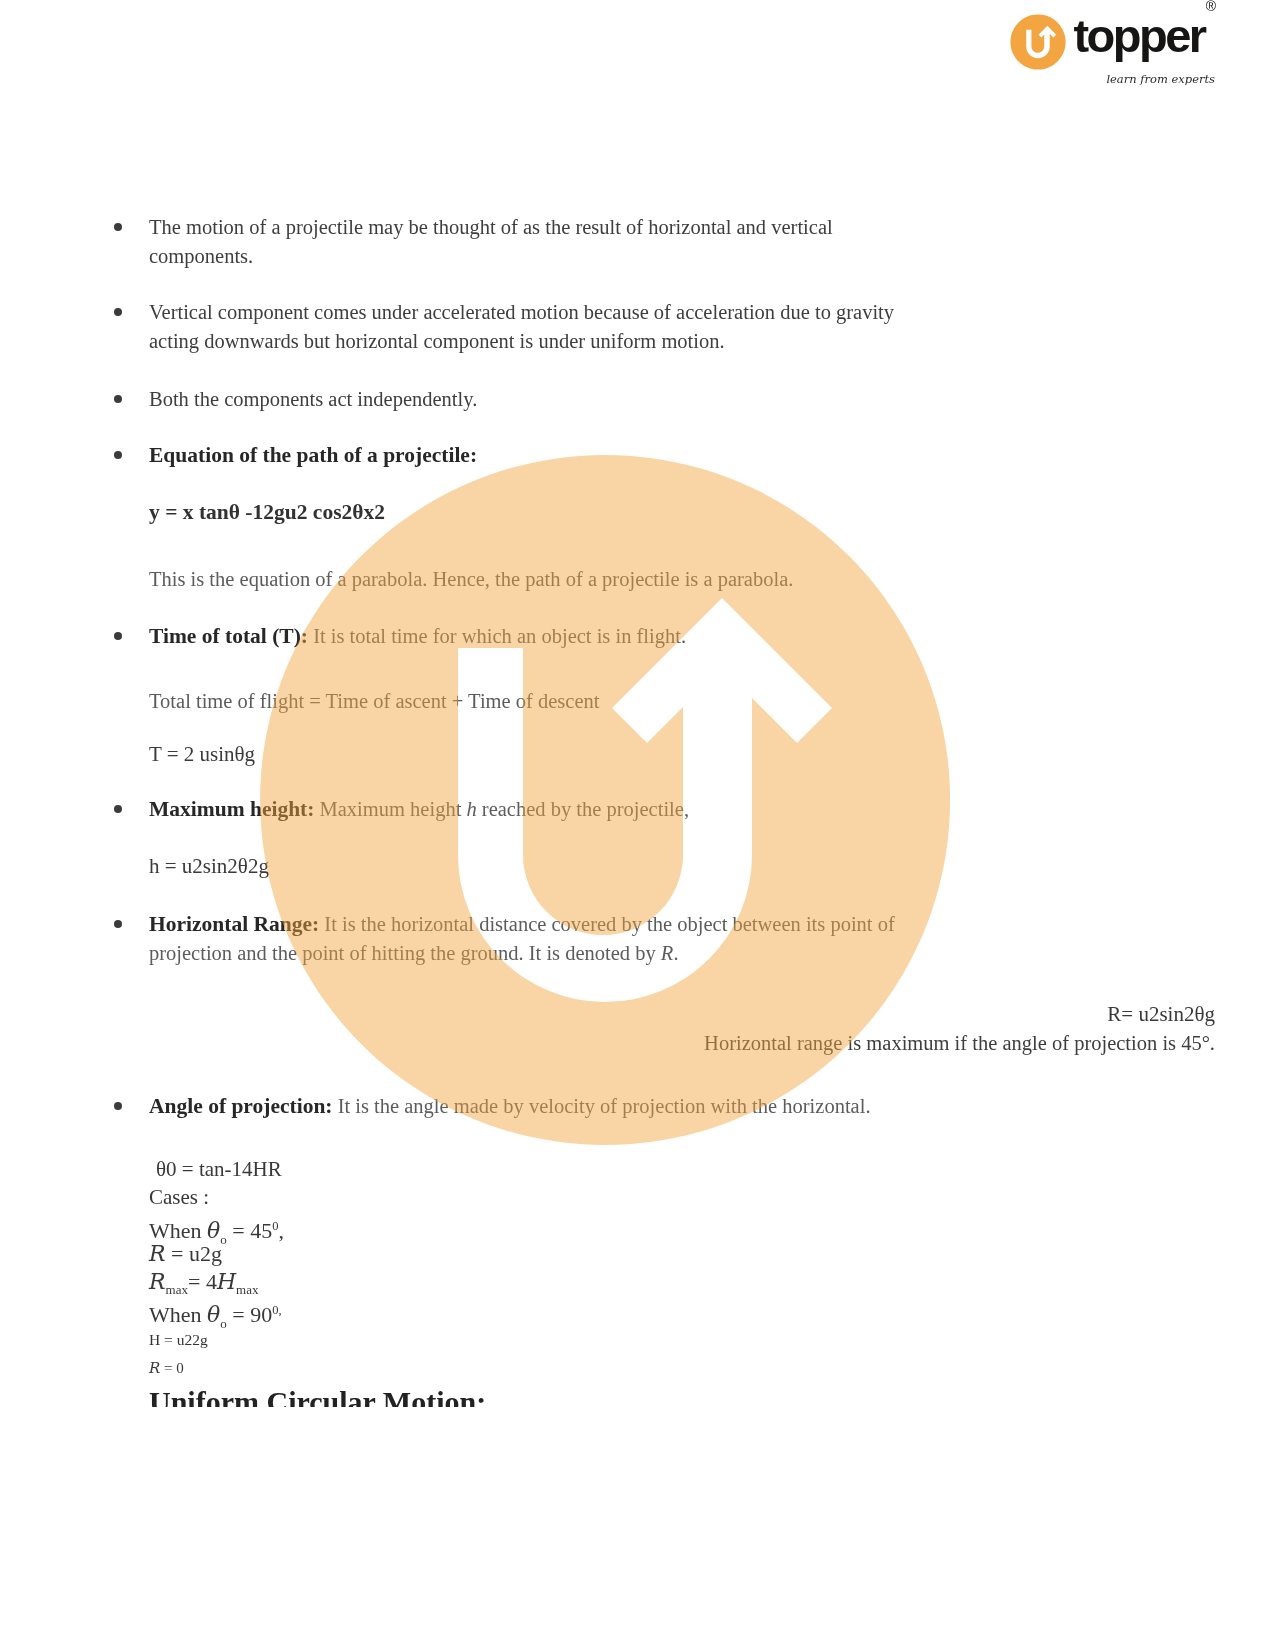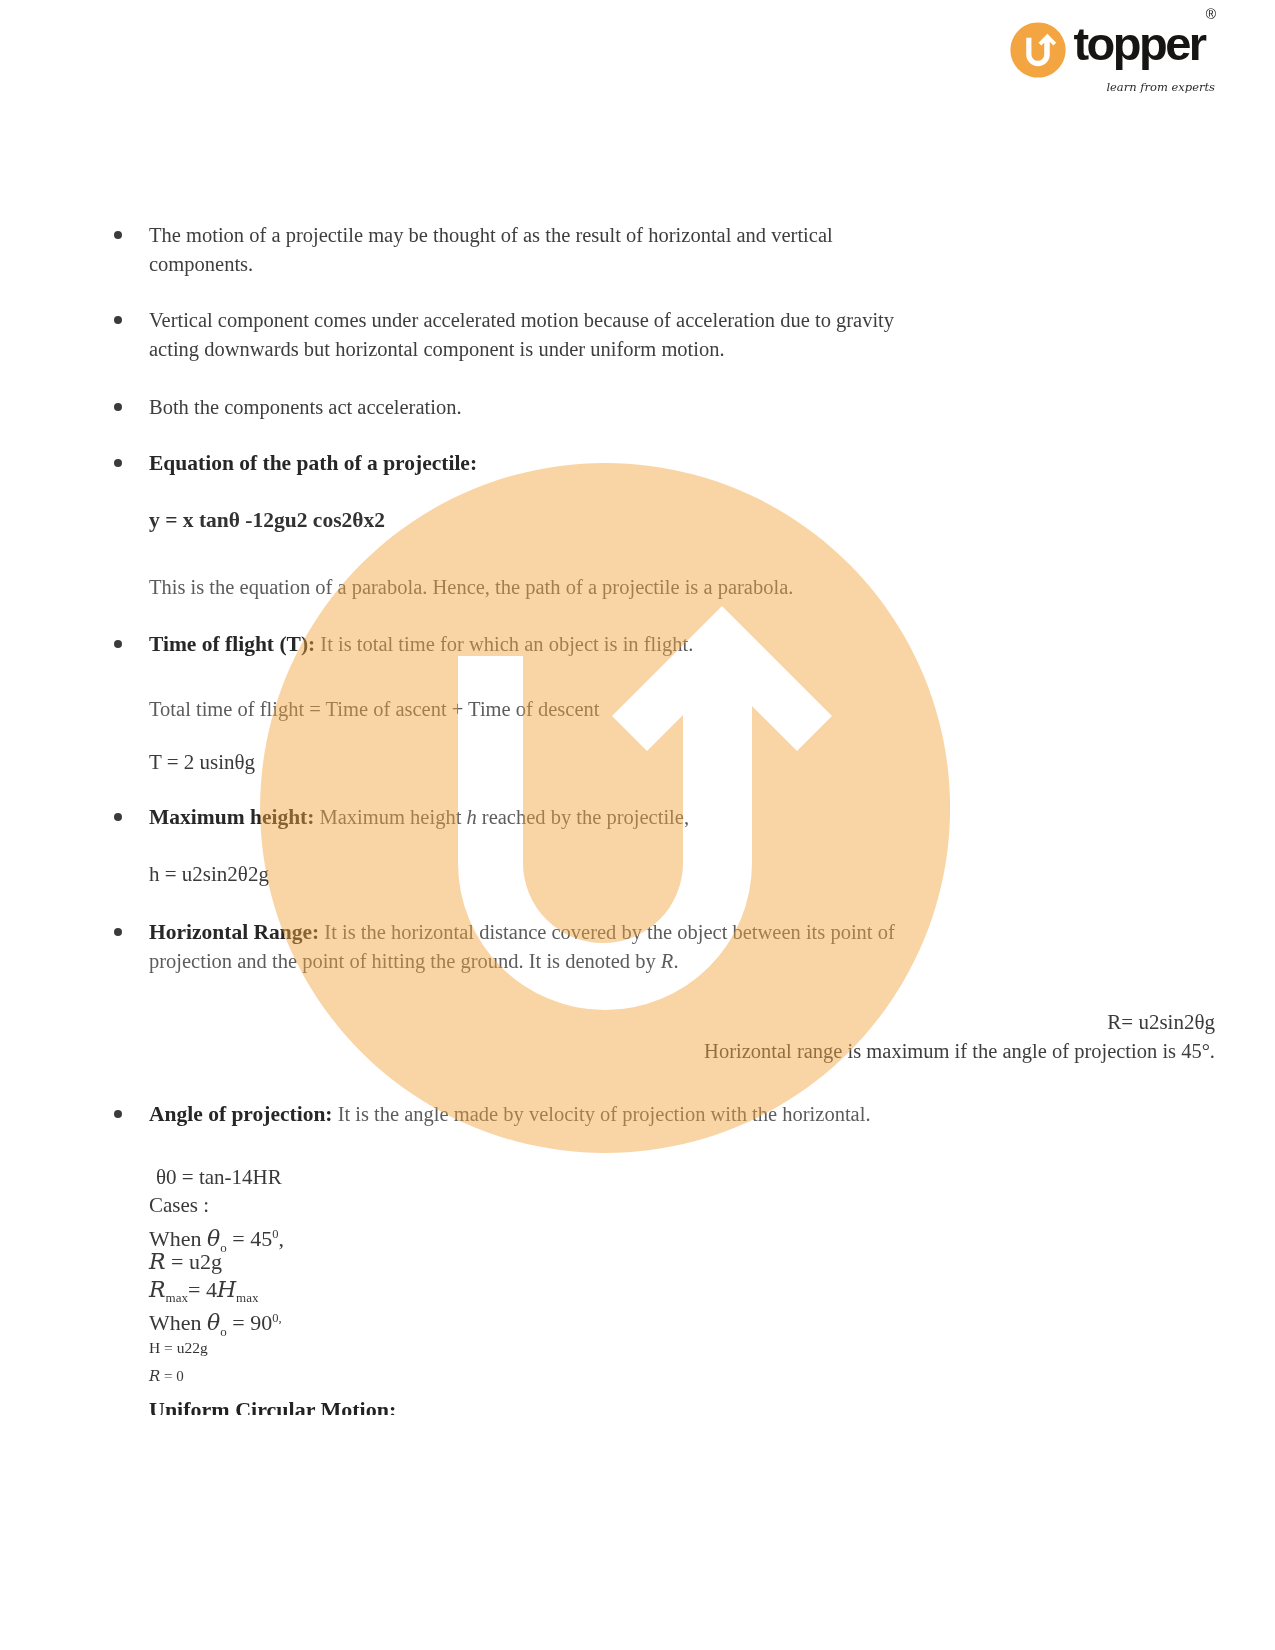--- a/index.html
+++ b/index.html
@@ -1,19 +1,19 @@
 <!DOCTYPE html>
 <html><head>
 <meta charset="utf-8">
 <style>
   html,body{margin:0;padding:0;background:#ffffff;}
   .page{
     position:relative;
     width:1275px;height:1407px;
-    margin:8px auto;
+    margin:0 auto;
     background:#ffffff;
     overflow:hidden;
     font-family:"Liberation Serif", serif;
   }
   
   .brand{
     position:absolute;top:10px;right:60px;
     display:flex;align-items:flex-start;
     z-index:3;
   }
@@ -65,21 +65,21 @@
   .angle{color:#393939;font-size:21px;}
   .angle .ln{line-height:28.3px;height:28.3px;}
   .angle .indent{padding-left:7px;}
   .angle .big{font-size:22px;}
   .angle i{font-family:"DejaVu Serif", serif;}
   sub.sm{font-size:13px;}
   sup.sm{font-size:12.5px;}
   .small-line{font-size:15.5px;line-height:28.5px;color:#333;}
   .smaller-line{font-size:15px;line-height:28.5px;color:#3a3a3a;}
   .h2{
-    font-size:22px;font-weight:bold;color:#222;
+    font-size:30px;font-weight:bold;color:#222;
     margin-top:5px !important;
   }
 </style>
 </head>
 <body>
 
 <div class="page">
 
   <div class="brand">
     <svg class="mark" viewBox="255 450 700 700" aria-hidden="true">
@@ -104,35 +104,35 @@
     </p>
 
     <p class="bullet" style="margin-bottom:30px">
       <span class="dot"></span>
       <span class="ml">Vertical component comes under accelerated motion because of acceleration due to gravity
 acting downwards but horizontal component is under uniform motion.</span>
     </p>
 
     <p class="bullet" style="margin-bottom:27.5px">
       <span class="dot"></span>
-      <span>Both the components act acceleration.</span>
+      <span>Both the components act independently.</span>
     </p>
 
     <p class="bullet" style="margin-bottom:28.5px">
       <span class="dot"></span>
       <b class="head">Equation of the path of a projectile:</b>
     </p>
 
     <p class="formula" style="margin-bottom:38.5px">y = x tanθ -12gu2 cos2θx2</p>
 
     <p class="muted" style="margin-bottom:28.5px">This is the equation of a parabola. Hence, the path of a projectile is a parabola.</p>
 
     <p class="bullet" style="margin-bottom:36.5px">
       <span class="dot"></span>
-      <b class="head">Time of flight (T):</b><span class="muted"> It is total time for which an object is in flight.</span>
+      <b class="head">Time of total (T):</b><span class="muted"> It is total time for which an object is in flight.</span>
     </p>
 
     <p class="muted" style="margin-bottom:24.5px">Total time of flight = Time of ascent + Time of descent</p>
 
     <p class="formula-reg" style="margin-bottom:26.5px">T = 2 usinθg</p>
 
     <p class="bullet" style="margin-bottom:28.5px">
       <span class="dot"></span>
       <b class="head">Maximum height:</b><span class="muted"> Maximum height </span><i class="muted">h</i><span class="muted"> reached by the projectile,</span>
     </p>

